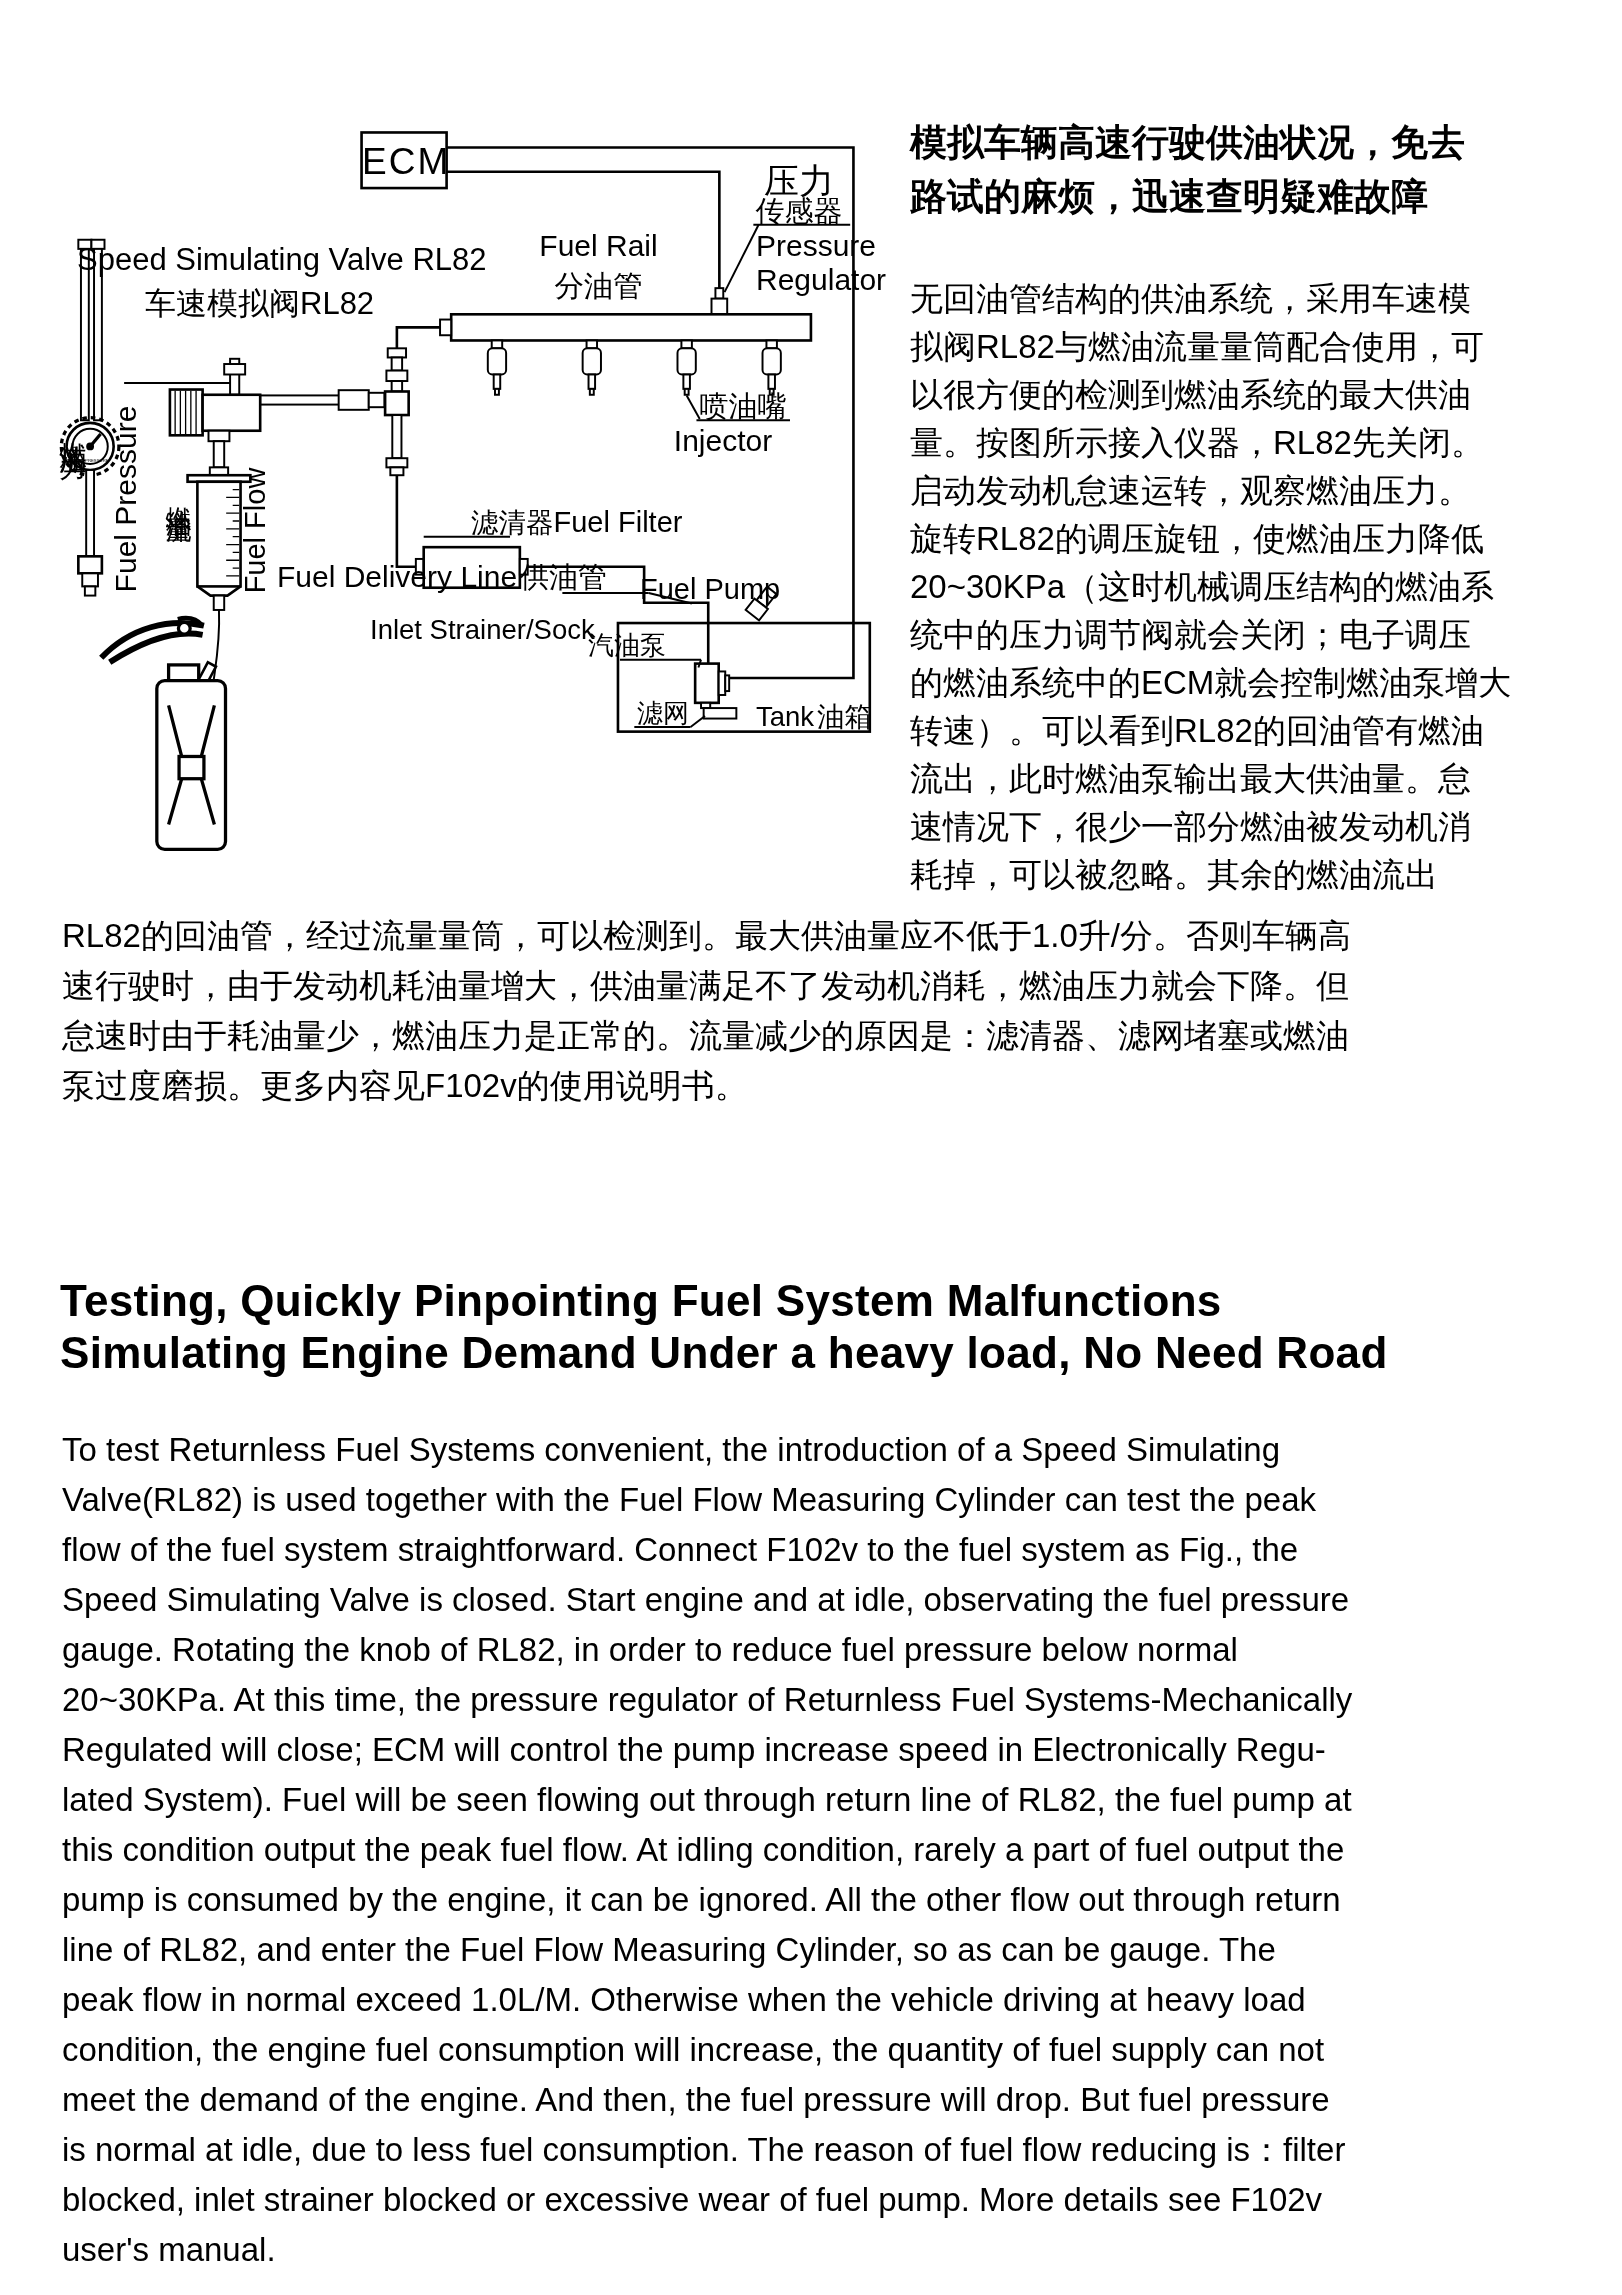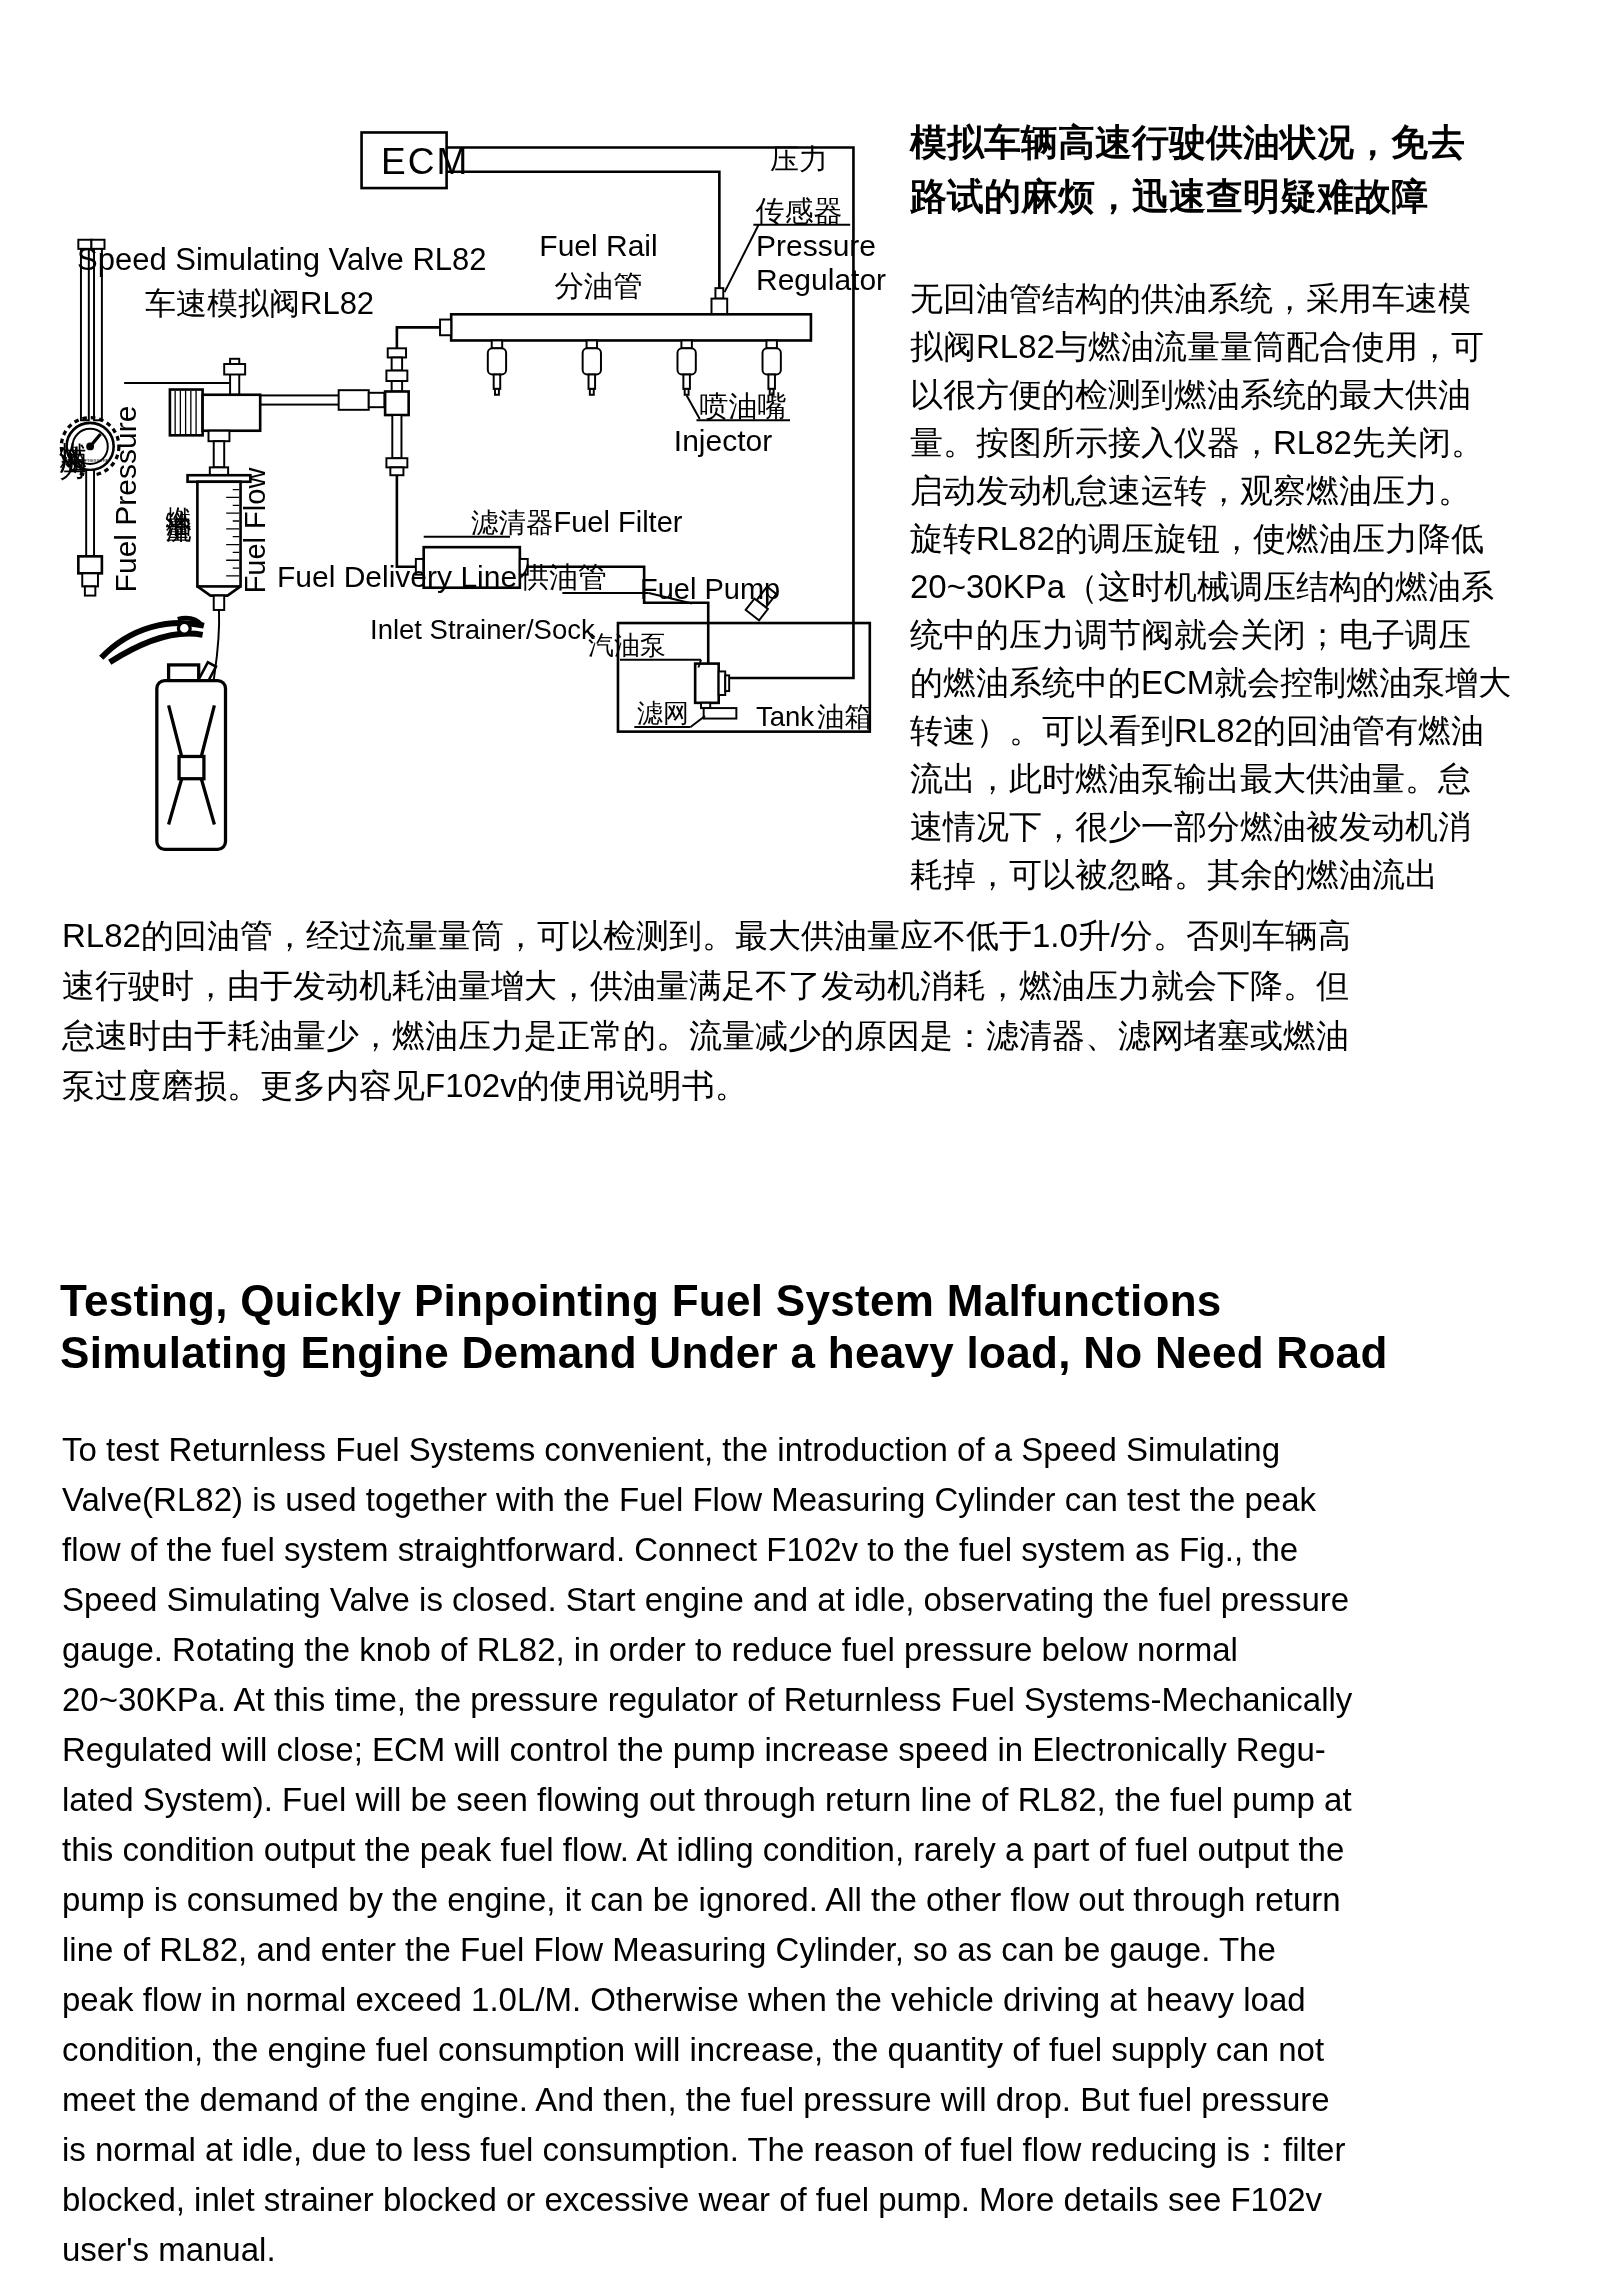--- a/index.html
+++ b/index.html
@@ -160,29 +160,29 @@
         <path d="M800 746 H932"></path>
         <path d="M932 746 L998 762"></path>
         <path d="M888 848 H1012"></path>
         <path d="M1012 848 L1008 860"></path>
         <path d="M910 951 H996"></path>
         <path d="M996 951 L1018 934"></path>
       </g>
     </g>
   </svg>
 
-  <div class="lbl ctr" style="left:362px;top:141px;width:85px;font-size:37px;letter-spacing:2px;margin-left:19px;">ECM</div>
+  <div class="lbl ctr" style="left:362px;top:141px;width:85px;font-size:37px;letter-spacing:2px;">ECM</div>
 
   <div class="lbl" style="left:77px;top:242px;font-size:31px;">Speed Simulating Valve RL82</div>
   <div class="lbl" style="left:145px;top:283px;font-size:31px;">车速模拟阀RL82</div>
 
   <div class="lbl ctr" style="left:520px;top:229px;width:157px;font-size:30px;">Fuel Rail</div>
   <div class="lbl ctr" style="left:520px;top:267px;width:157px;font-size:29.4px;">分油管</div>
 
-  <div class="lbl ctr" style="left:753px;top:140px;width:92px;font-size:29px;">压力</div>
+  <div class="lbl ctr" style="left:753px;top:158px;width:92px;font-size:35px;">压力</div>
   <div class="lbl ctr" style="left:753px;top:192px;width:92px;font-size:29px;">传感器</div>
   <div class="lbl" style="left:756px;top:229px;font-size:30px;">Pressure</div>
   <div class="lbl" style="left:756px;top:263px;font-size:30px;">Regulator</div>
 
   <div class="lbl ctr" style="left:694px;top:387px;width:98px;font-size:29px;">喷油嘴</div>
   <div class="lbl ctr" style="left:664px;top:424px;width:118px;font-size:30px;">Injector</div>
 
   <div class="lbl vert" style="left:55px;top:420px;height:157px;font-size:27.5px;">燃油压力</div>
   <div class="lbl rot" style="left:7.9px;top:482px;width:236px;font-size:30px;">Fuel Pressure</div>
 

